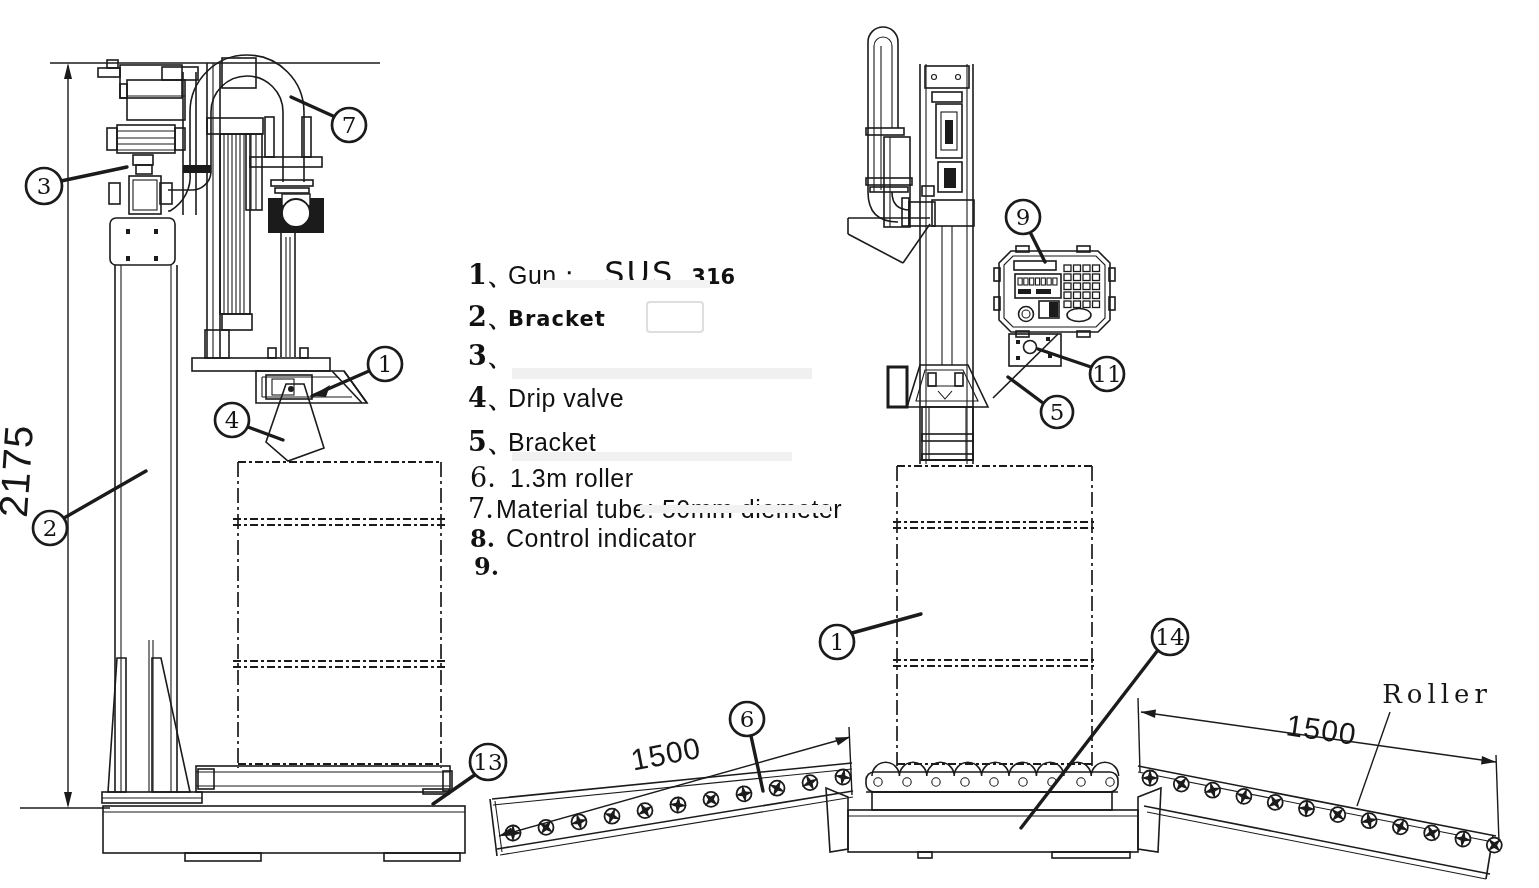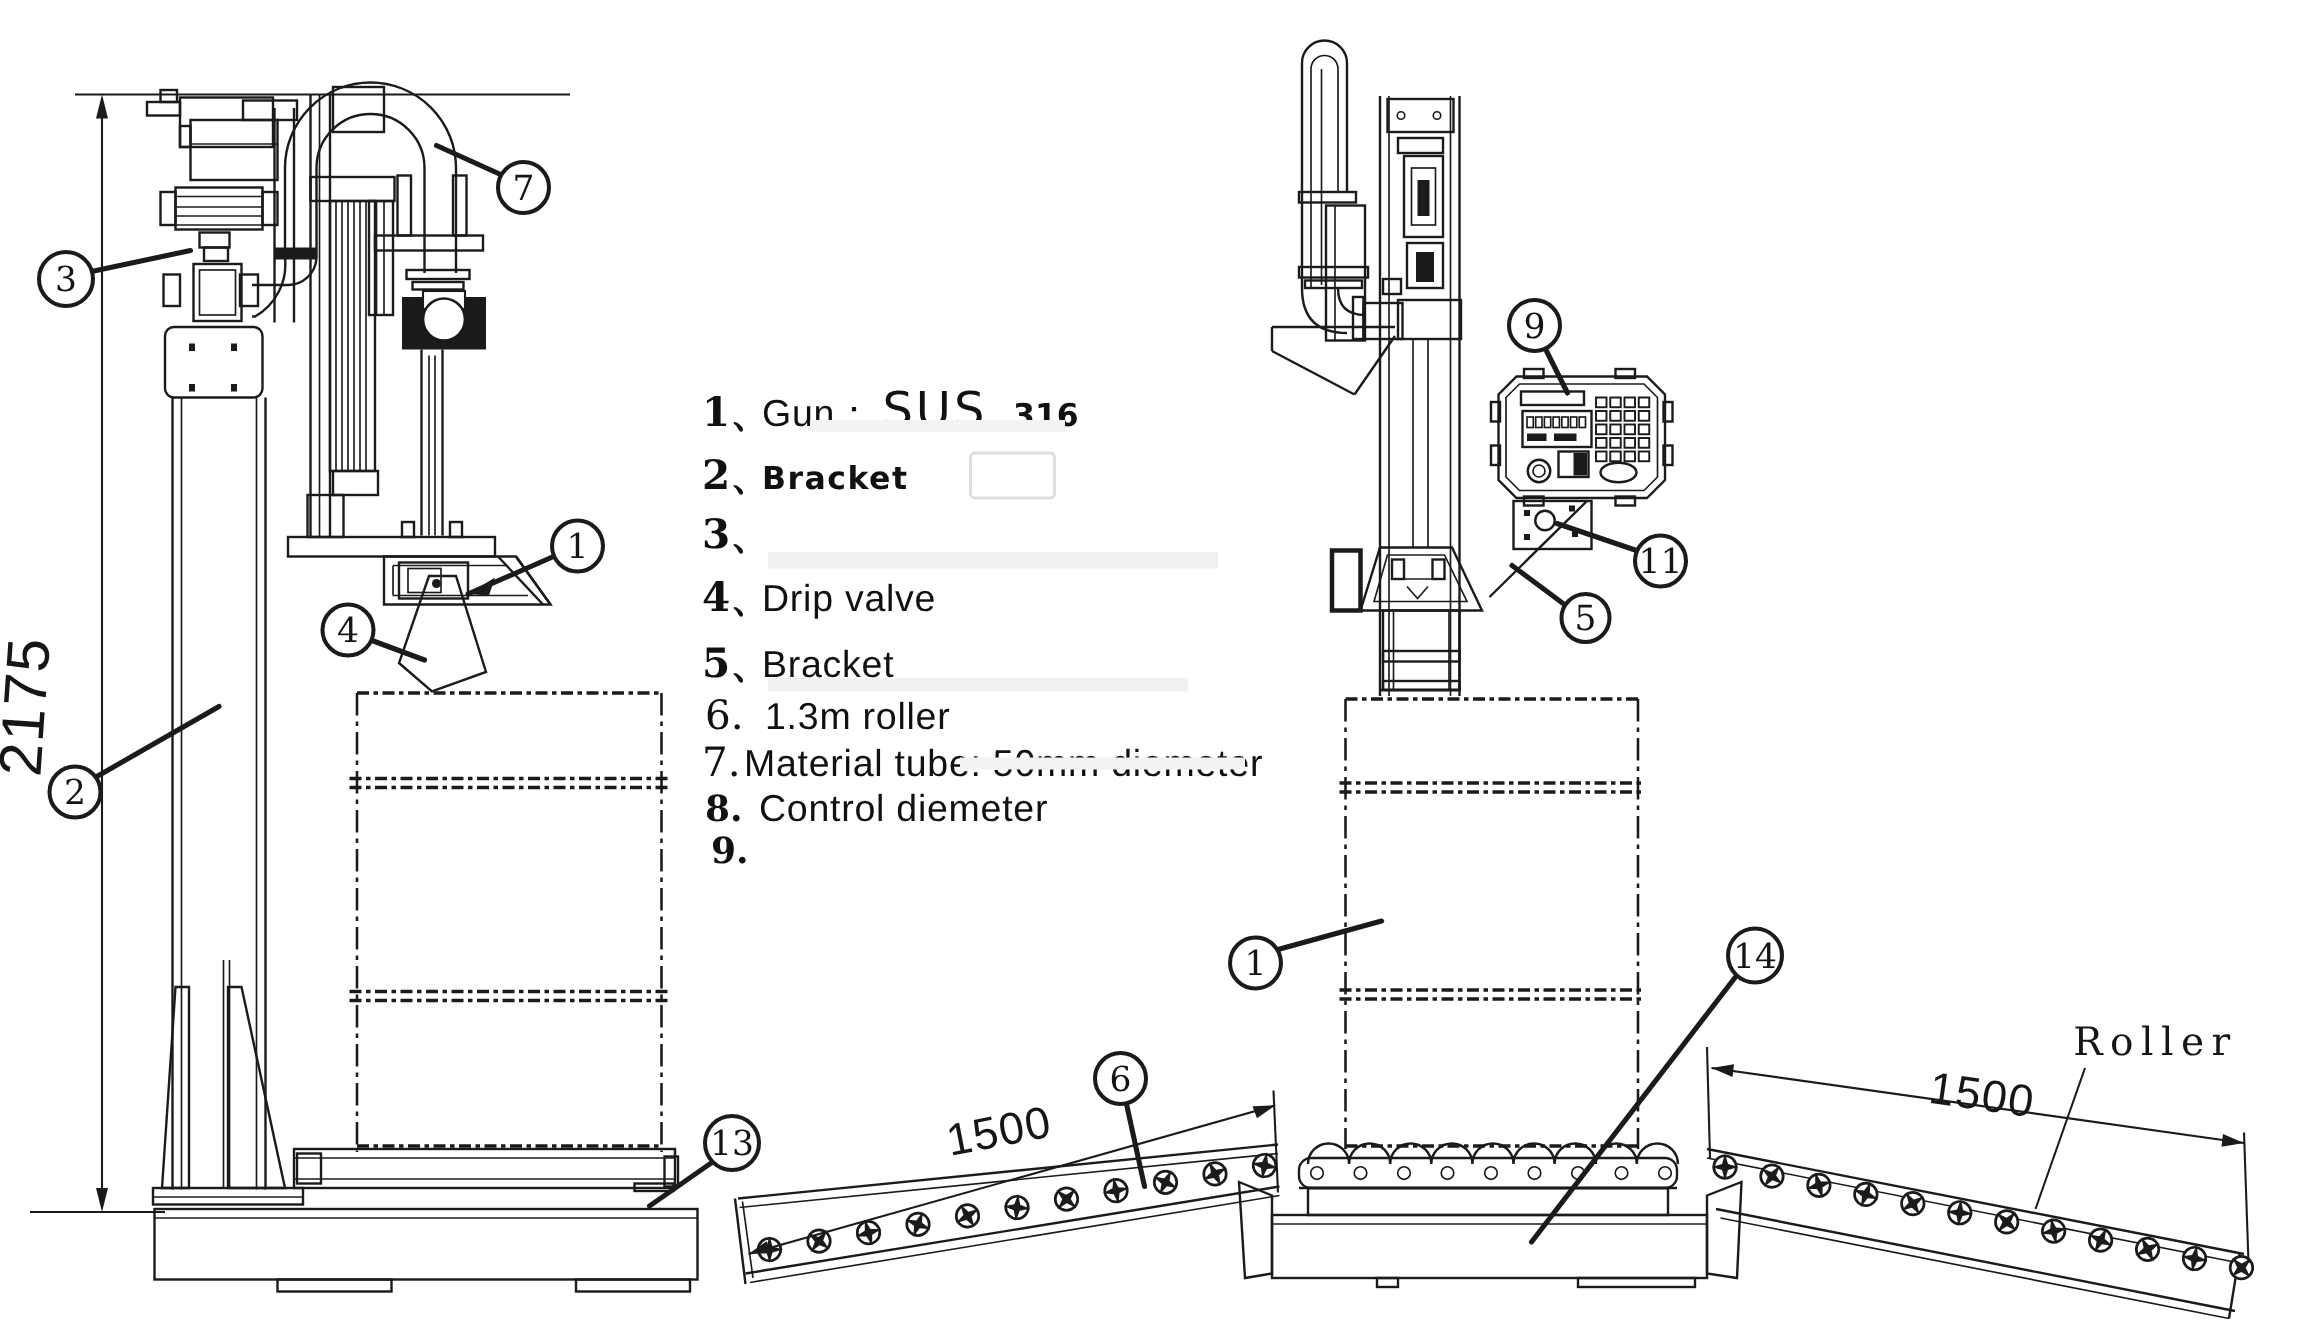--- a/index.html
+++ b/index.html
@@ -26,21 +26,21 @@
   svg .roller{fill:#fff;stroke:#1b1b1b;stroke-width:1.8;}
   svg .roller-star{fill:#1b1b1b;stroke:none;}
   svg .key{fill:#fff;stroke:#1b1b1b;stroke-width:1.3;}
   svg .seg{fill:#fff;stroke:#1b1b1b;stroke-width:1.1;}
 
   
   .legend-row{position:absolute;display:flex;align-items:baseline;white-space:nowrap;color:#111;}
   .lg-num{font-family:"DejaVu Serif",serif;font-weight:bold;font-size:27px;width:40px;flex:none;}
   .lg-label{font-family:Liberation Sans, sans-serif;font-size:25px;letter-spacing:0.5px;}
   .lg-label-bold{font-family:"DejaVu Sans",sans-serif;font-weight:bold;font-size:21px;letter-spacing:1px;}
-  .lg-sus{font-family:"DejaVu Sans",sans-serif;font-size:32px;letter-spacing:2px;margin-left:6px;}
+  .lg-sus{font-family:"DejaVu Sans",sans-serif;font-size:32px;letter-spacing:2px;margin-left:22px;}
   .lg-grade{font-family:"DejaVu Sans",sans-serif;font-weight:bold;font-size:21px;margin-left:17px;}
 
   
   .ghost{position:absolute;pointer-events:none;}
 </style>
 </head>
 <body>
 
 <div class="stage">
 
@@ -531,21 +531,21 @@
     <div class="legend-row" style="left:470px;top:462px">
       <span class="lg-num" style="font-weight:normal">6.</span>
       <span class="lg-label">1.3m roller</span>
     </div>
     <div class="legend-row" style="left:468px;top:493px">
       <span class="lg-num" style="font-weight:normal;width:28px">7.</span>
       <span class="lg-label">Material tube: 50mm diemeter</span>
     </div>
     <div class="legend-row" style="left:470px;top:524px">
       <span class="lg-num" style="font-size:24px;width:36px">8.</span>
-      <span class="lg-label">Control diemeter</span>
+      <span class="lg-label">Control indicator</span>
     </div>
     <div class="legend-row" style="left:474px;top:552px">
       <span class="lg-num" style="font-size:24px;width:40px">9.</span>
     </div>
   </div>
 
   <div class="ghost" style="left:646px;top:301px;width:54px;height:28px;border:2px solid #dedede;border-radius:4px;"></div>
   <div class="ghost" style="left:512px;top:368px;width:300px;height:11px;background:#f0f0f0;"></div>
   <div class="ghost" style="left:512px;top:452px;width:280px;height:9px;background:#f1f1f1;"></div>
   <div class="ghost" style="left:540px;top:280px;width:170px;height:8px;background:#f3f3f3;"></div>

